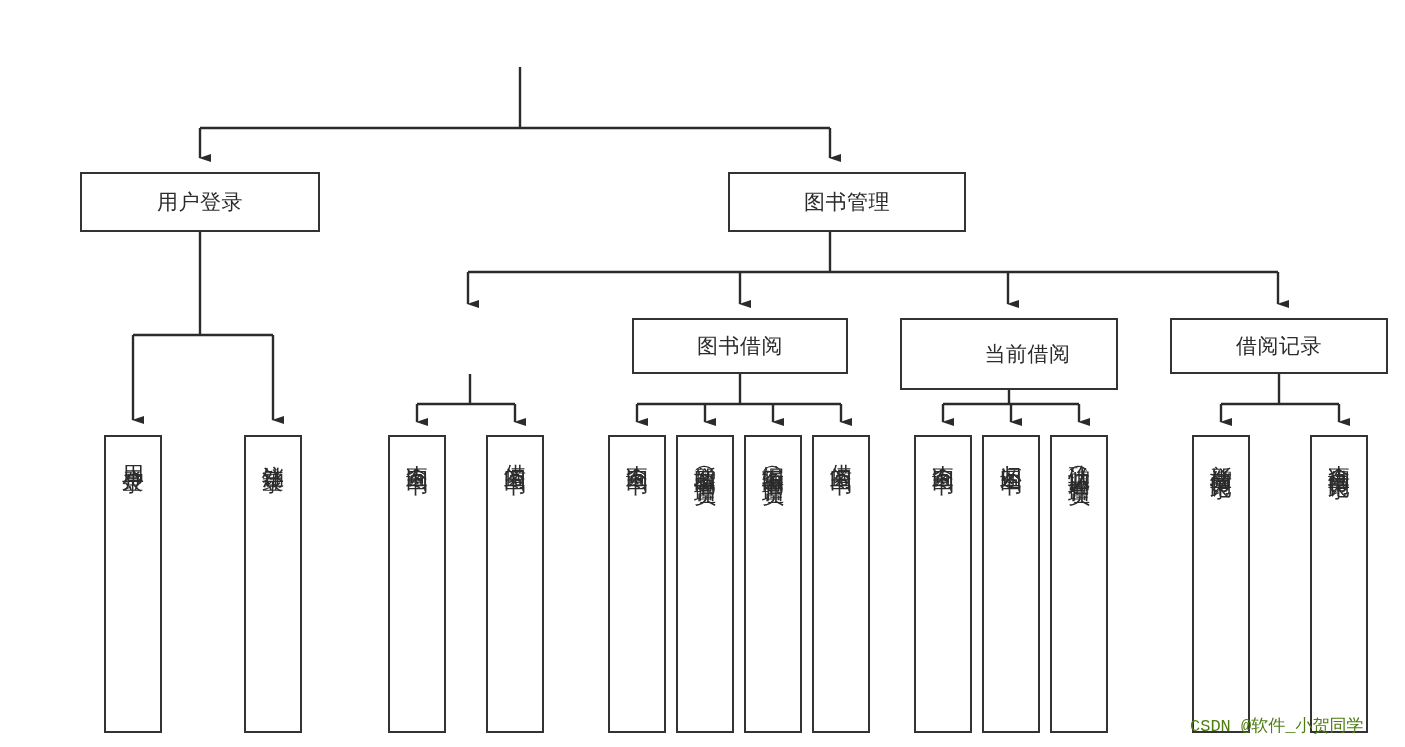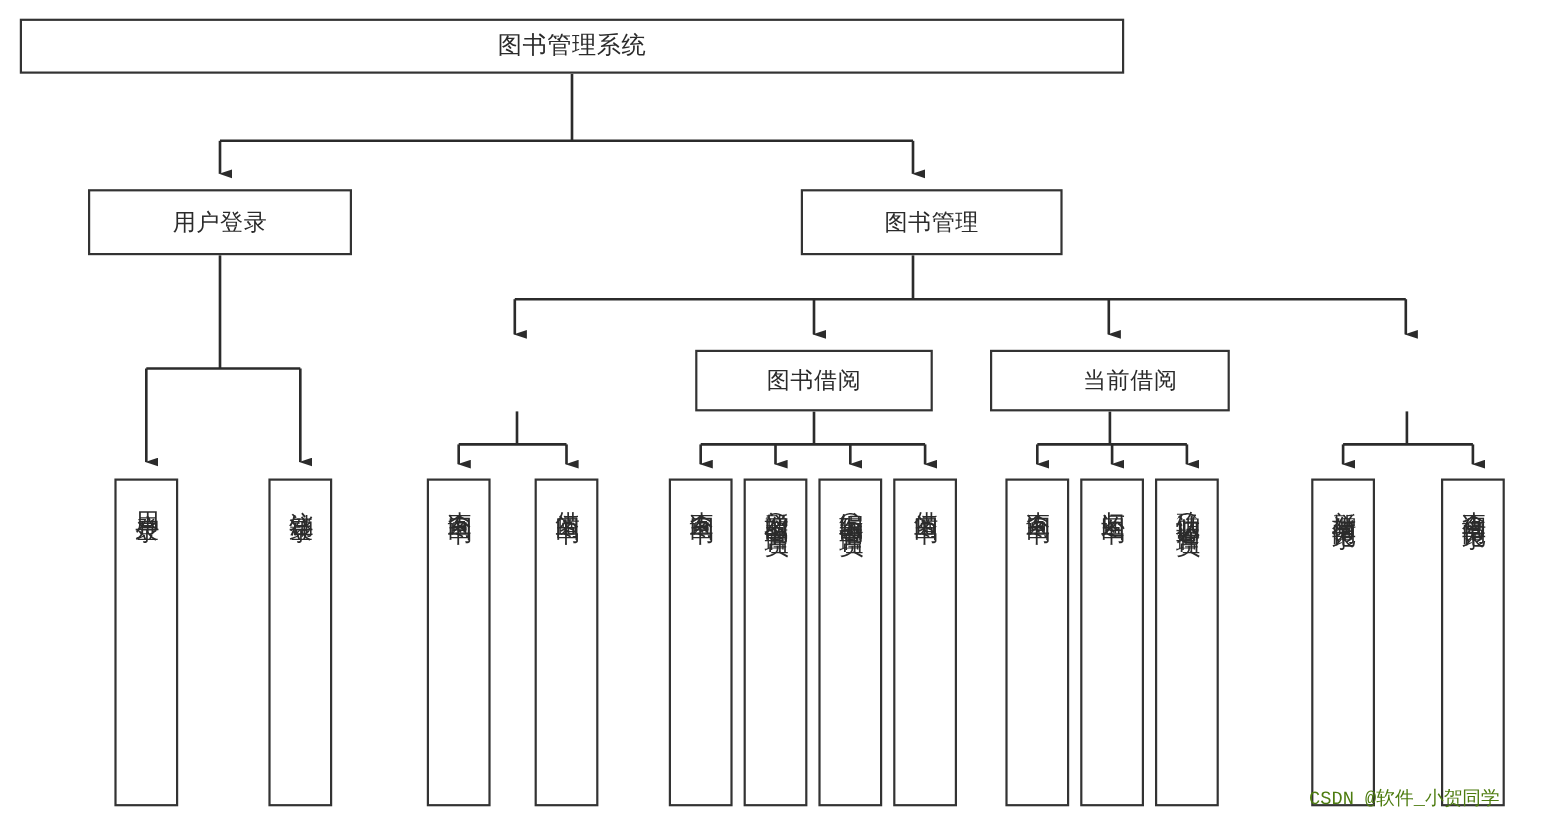--- a/index.html
+++ b/index.html
@@ -115,36 +115,36 @@
       <path d="M1011,404 L1011,422" marker-end="url(#arrow)"></path>
       <path d="M1079,404 L1079,422" marker-end="url(#arrow)"></path>
 
       <path d="M1279,374 L1279,404"></path>
       <path d="M1221,404 L1339,404"></path>
       <path d="M1221,404 L1221,422" marker-end="url(#arrow)"></path>
       <path d="M1339,404 L1339,422" marker-end="url(#arrow)"></path>
     </g>
   </svg>
 
-  <div class="node horiz root" style="left:18px; top:17px; width:1004px; height:50px;">
-    <span class="label">图书管理系统</span>
-  </div>
 
   <div class="node horiz" style="left:80px; top:172px; width:240px; height:60px;">
     <span class="label">用户登录</span>
   </div>
   <div class="node horiz" style="left:712px; top:172px; width:238px; height:60px;margin-left:16px;">
     <span class="label">图书管理</span>
   </div>
 
   <div class="node horiz" style="left:632px; top:318px; width:216px; height:56px;">
     <span class="label">图书借阅</span>
   </div>
-  <div class="node horiz" style="left:900px; top:318px; width:218px; height:56px;padding-left:37px;">
+  <div class="node horiz" style="left:900px; top:318px; width:218px; height:72px;padding-left:37px;">
     <span class="label">当前借阅</span>
+  </div>
+  <div class="node horiz" style="left:1170px; top:318px; width:218px; height:56px;">
+    <span class="label">借阅记录</span>
   </div>
 
   <div class="node vert" style="left:104px; top:435px; width:58px; height:298px;">
     <span class="label">用户登录</span>
   </div>
   <div class="node vert" style="left:244px; top:435px; width:58px; height:298px;">
     <span class="label">注销登录</span>
   </div>
   <div class="node vert" style="left:388px; top:435px; width:58px; height:298px;">
     <span class="label">查询图书</span>

